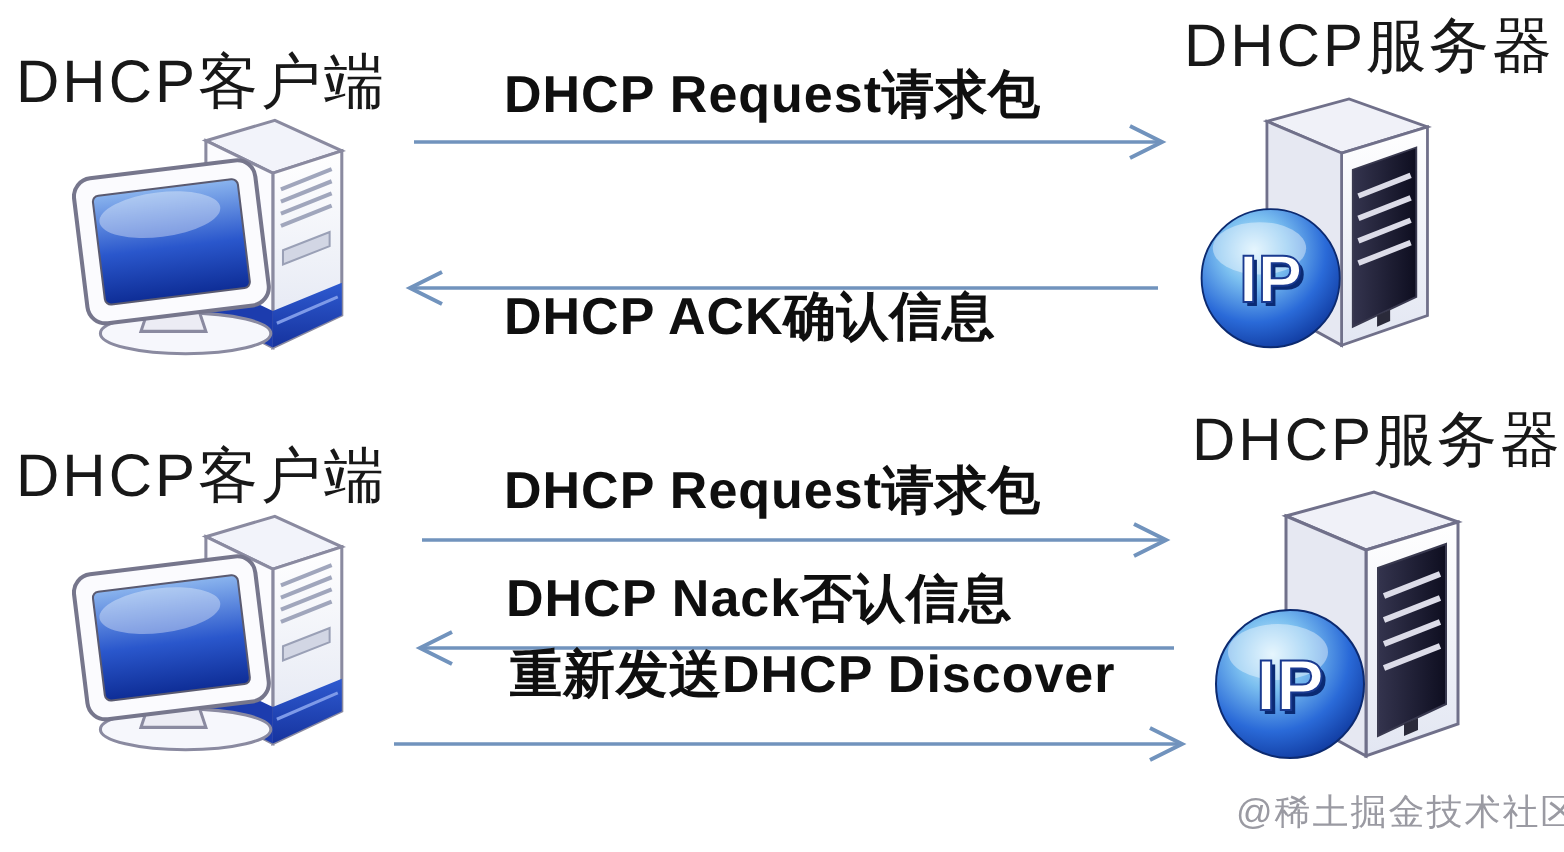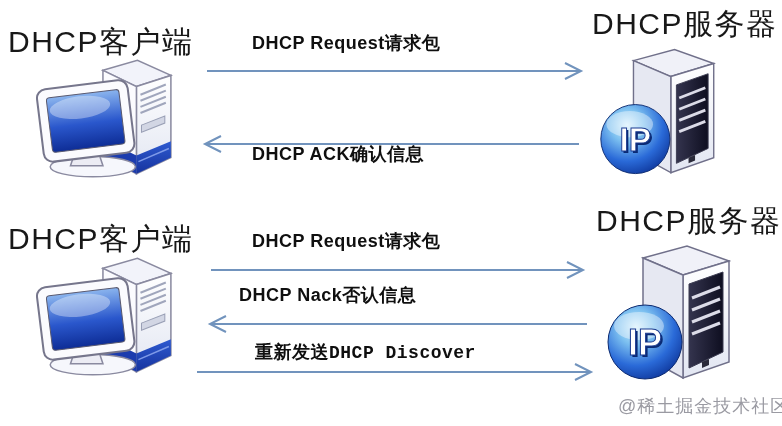--- a/index.html
+++ b/index.html
@@ -15,21 +15,21 @@
     position: absolute;
     font-size: 30px;
     font-weight: 400;
     color: #181818;
     letter-spacing: 1.5px;
     white-space: nowrap;
     line-height: 1.1;
   }
   .msg-label {
     position: absolute;
-    font-size: 18px;
+    font-size: 26px;
     font-weight: 700;
     color: #0f0f0f;
     letter-spacing: 0.5px;
     white-space: nowrap;
     line-height: 1.05;
   }
   .icon { position: absolute; }
   .arrow { position: absolute; }
   .watermark {
     position: absolute;
@@ -159,28 +159,28 @@
     </g>
   </svg>
 
   <div class="msg-label" style="left:252px; top:232px;">DHCP Request请求包</div>
 
   <svg class="arrow" style="left:210px; top:259px;" width="378" height="22" viewBox="0 0 378 22">
     <line x1="1" y1="11" x2="372" y2="11" stroke="#7193bd" stroke-width="1.8"></line>
     <polyline points="357,3 373,11 357,19" fill="none" stroke="#7193bd" stroke-width="2"></polyline>
   </svg>
 
-  <div class="msg-label" style="left:239px; top:286px;">DHCP Nack否认信息</div>
+  <div class="msg-label" style="left:253px; top:286px;">DHCP Nack否认信息</div>
 
   <svg class="arrow" style="left:203px; top:313px;" width="385" height="22" viewBox="0 0 385 22">
     <line x1="7" y1="11" x2="384" y2="11" stroke="#7193bd" stroke-width="1.8"></line>
     <polyline points="23,3 7,11 23,19" fill="none" stroke="#7193bd" stroke-width="2"></polyline>
   </svg>
 
-  <div class="msg-label" style="left:255px; top:344px;font-family:Liberation Mono, monospace;">重新发送DHCP Discover</div>
+  <div class="msg-label" style="left:255px; top:324px;">重新发送DHCP Discover</div>
 
   <svg class="arrow" style="left:196px; top:361px;" width="400" height="22" viewBox="0 0 400 22">
     <line x1="1" y1="11" x2="394" y2="11" stroke="#7193bd" stroke-width="1.8"></line>
     <polyline points="379,3 395,11 379,19" fill="none" stroke="#7193bd" stroke-width="2"></polyline>
   </svg>
 
   <div class="entity-label" style="left:596px; top:204px;">DHCP服务器</div>
 
   <svg class="icon" style="left:605px; top:238px;" width="150" height="150" viewBox="0 0 150 150">
     <polygon points="38,20 82,8 124,23 78,37" fill="#f0f1f8" stroke="#70708a" stroke-width="1.5"></polygon>

